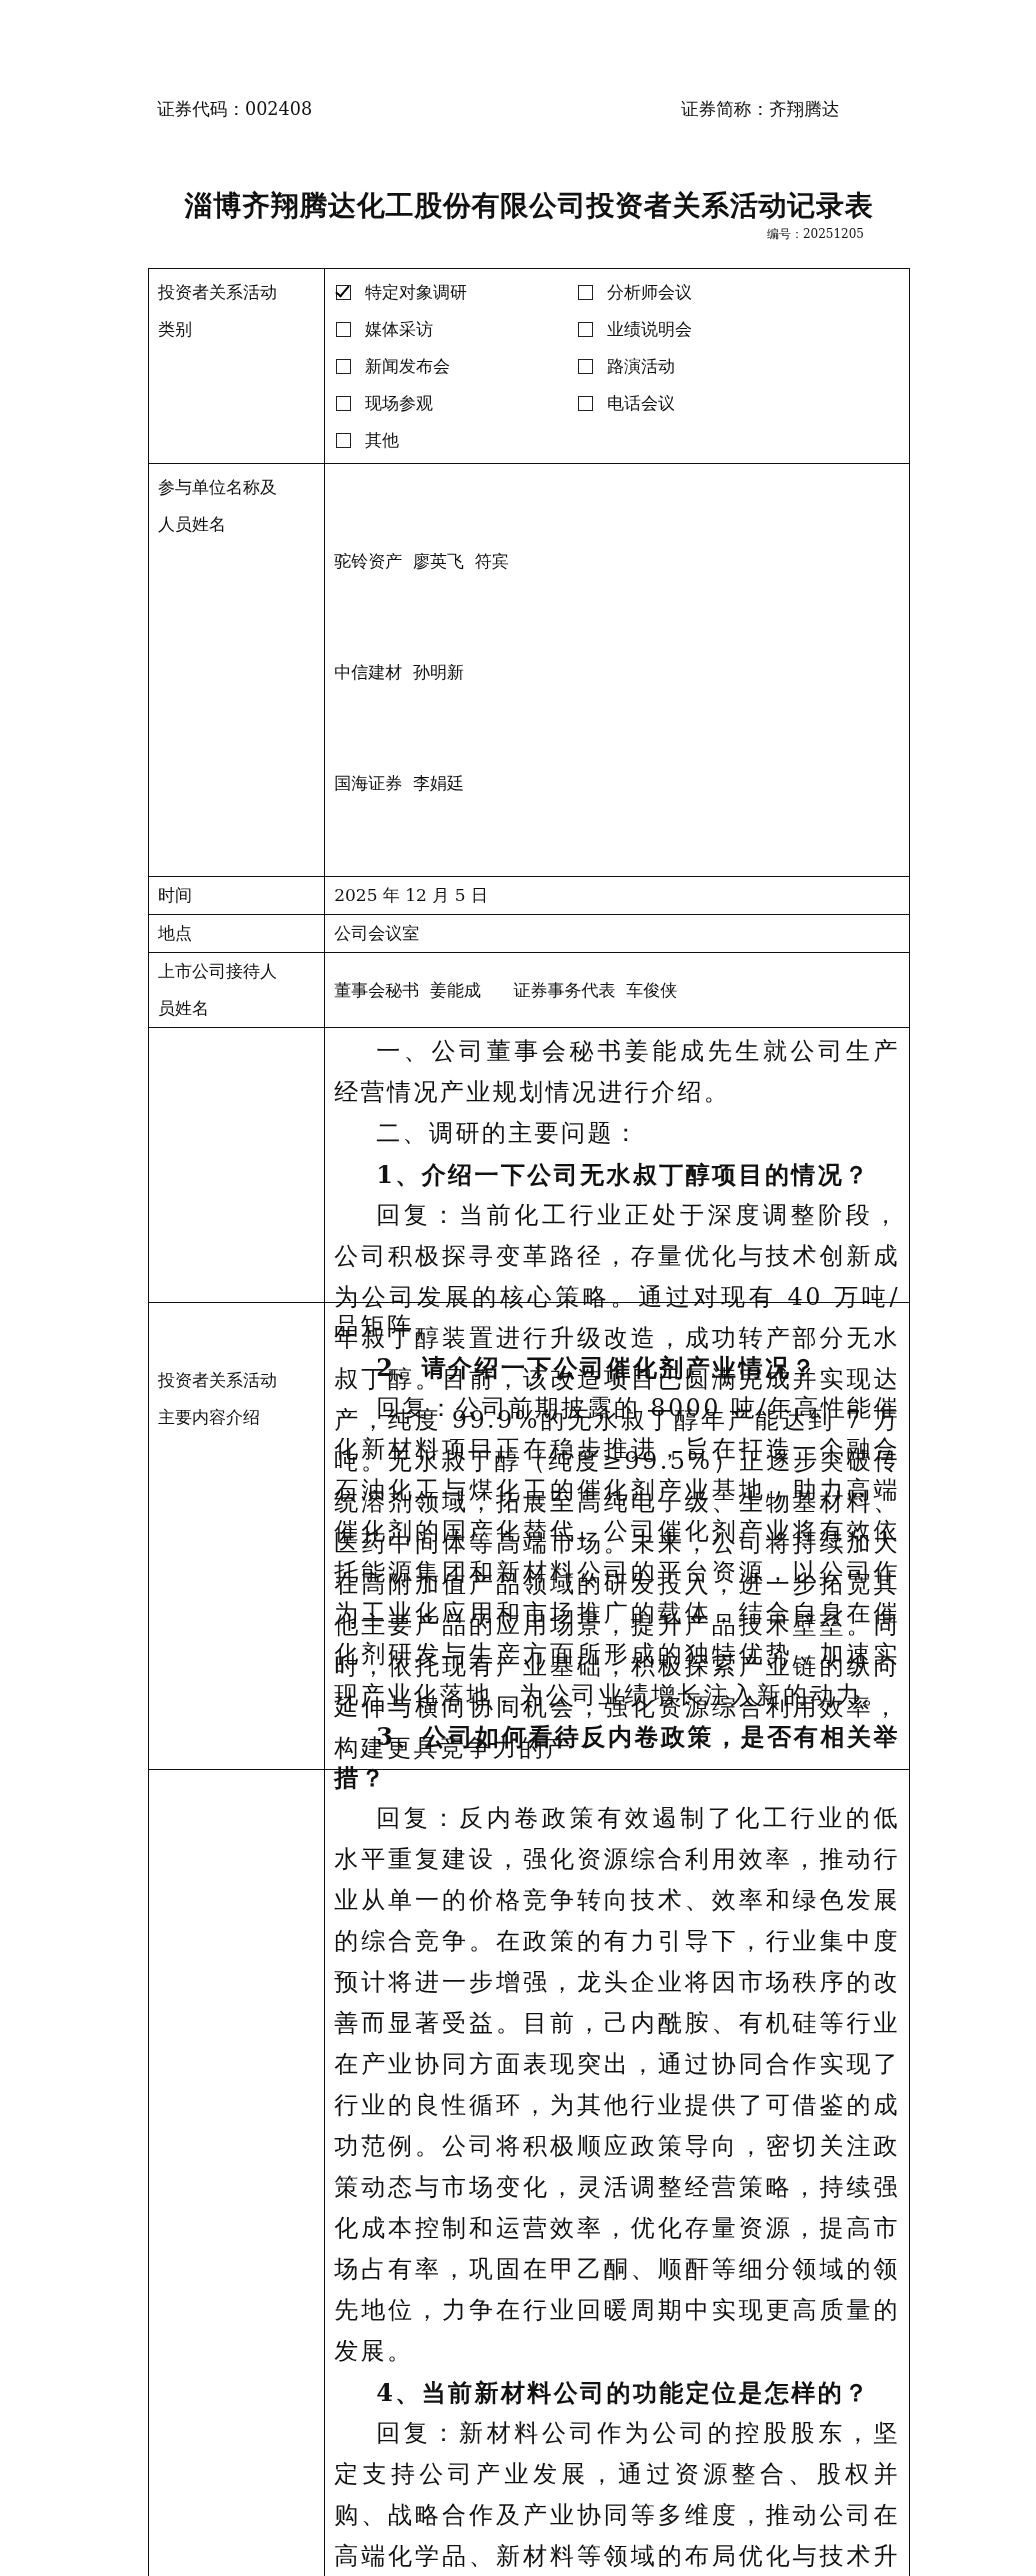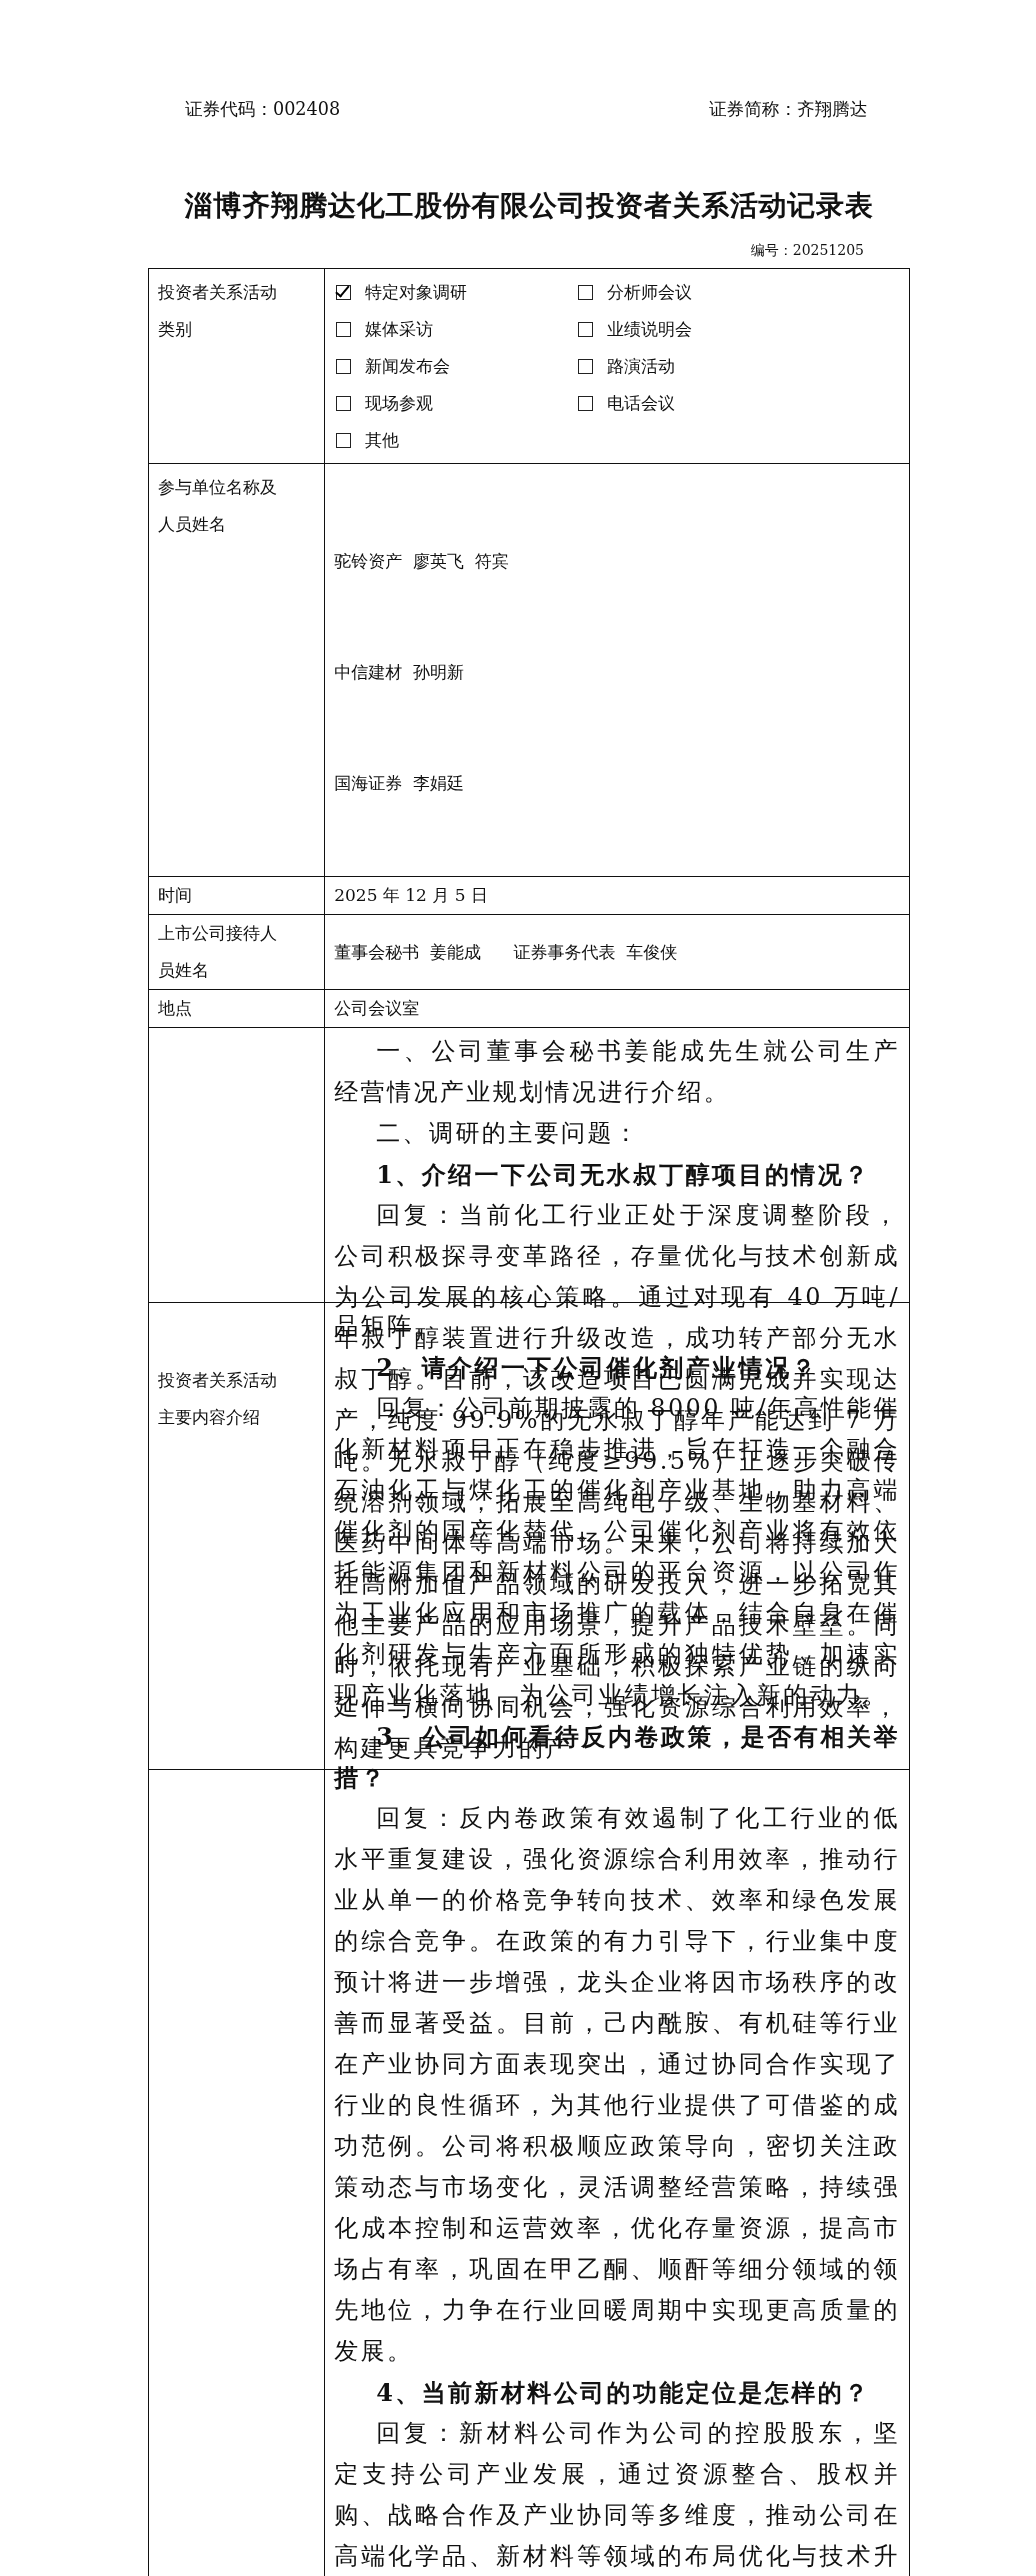--- a/index.html
+++ b/index.html
@@ -1,21 +1,21 @@
 <!DOCTYPE html>
 <html style="font-size:10.4px"><head>
 <meta charset="utf-8">
 <style>
   html, body { margin: 0; padding: 0; background: #ffffff; }
   body { width: 1036px; height: 2576px; position: relative; overflow: hidden;
          font-family: "DejaVu Serif", "Liberation Serif", serif; color: #111; }
   .abs { position: absolute; }
-  .hdr { font-size: 17.6px; top: 97px; white-space: nowrap; margin-left: 28px; }
+  .hdr { font-size: 17.6px; top: 97px; white-space: nowrap; }
   #title { left: 148px; width: 762px; top: 187px; text-align: center; font-size: 28px; font-weight: bold; letter-spacing: 0.7px; white-space: nowrap; }
-  #serial { right: 172px; top: 242px; font-size: 14px; white-space: nowrap; }
+  #serial { right: 172px; top: 226px; font-size: 12px; white-space: nowrap; }
   table.form { position: absolute; left: 148px; width: 762px; border-collapse: collapse; table-layout: fixed; }
   table.form td { border: 1.3px solid #111; vertical-align: top; padding: 0; font-size: 17px; }
   td.lab { width: 166px; padding-left: 9.1px !important; line-height: 37px; }
   td.lab.mid { vertical-align: middle; }
   td.val { padding-left: 9.1px !important; padding-right: 9.1px !important; line-height: 37px; }
   td.val.mid { vertical-align: middle; }
   .cb-grid { display: grid; grid-template-columns: 242px 242px; padding-top: 5.2px; padding-bottom: 3.9px; }
   .cb { display: flex; align-items: center; height: 37px; white-space: nowrap; }
   .box { width: 14.4px; height: 14.4px; border: 1px solid #222; margin-right: 14.4px; position: relative; box-sizing: border-box; margin-left: 2px; }
   .box.checked::after { content: ""; position: absolute; left: 2px; top: -3.9px; width: 5.2px; height: 11.8px;
@@ -90,30 +90,30 @@
     <td class="val" style="padding-top:5.2px; white-space:pre;">
       <div>驼铃资产  廖英飞  符宾</div>
       <div>中信建材  孙明新</div>
       <div>国海证券  李娟廷</div>
     </td>
   </tr>
   <tr style="height:37px;">
     <td class="lab mid">时间</td>
     <td class="val mid">2025 年 12 月 5 日</td>
   </tr>
+  <tr style="height:37px;">
+    <td class="lab mid">地点</td>
+    <td class="val mid">公司会议室</td>
+  </tr>
   <tr style="height:74px;">
     <td class="lab">
       <div>上市公司接待人</div>
       <div>员姓名</div>
     </td>
     <td class="val mid" style="white-space:pre;">董事会秘书  姜能成      证券事务代表  车俊侠</td>
-  </tr>
-  <tr style="height:37px;">
-    <td class="lab mid">地点</td>
-    <td class="val mid">公司会议室</td>
   </tr>
   <tr style="height:571px;">
     <td class="lab mid">
       <div>投资者关系活动</div>
       <div>主要内容介绍</div>
     </td>
     <td class="val" style="overflow:hidden;">
       <div class="content" id="content-part1">
             <p class="ind">一、公司董事会秘书姜能成先生就公司生产经营情况产业规划情况进行介绍。</p>
             <p class="ind">二、调研的主要问题：</p>

